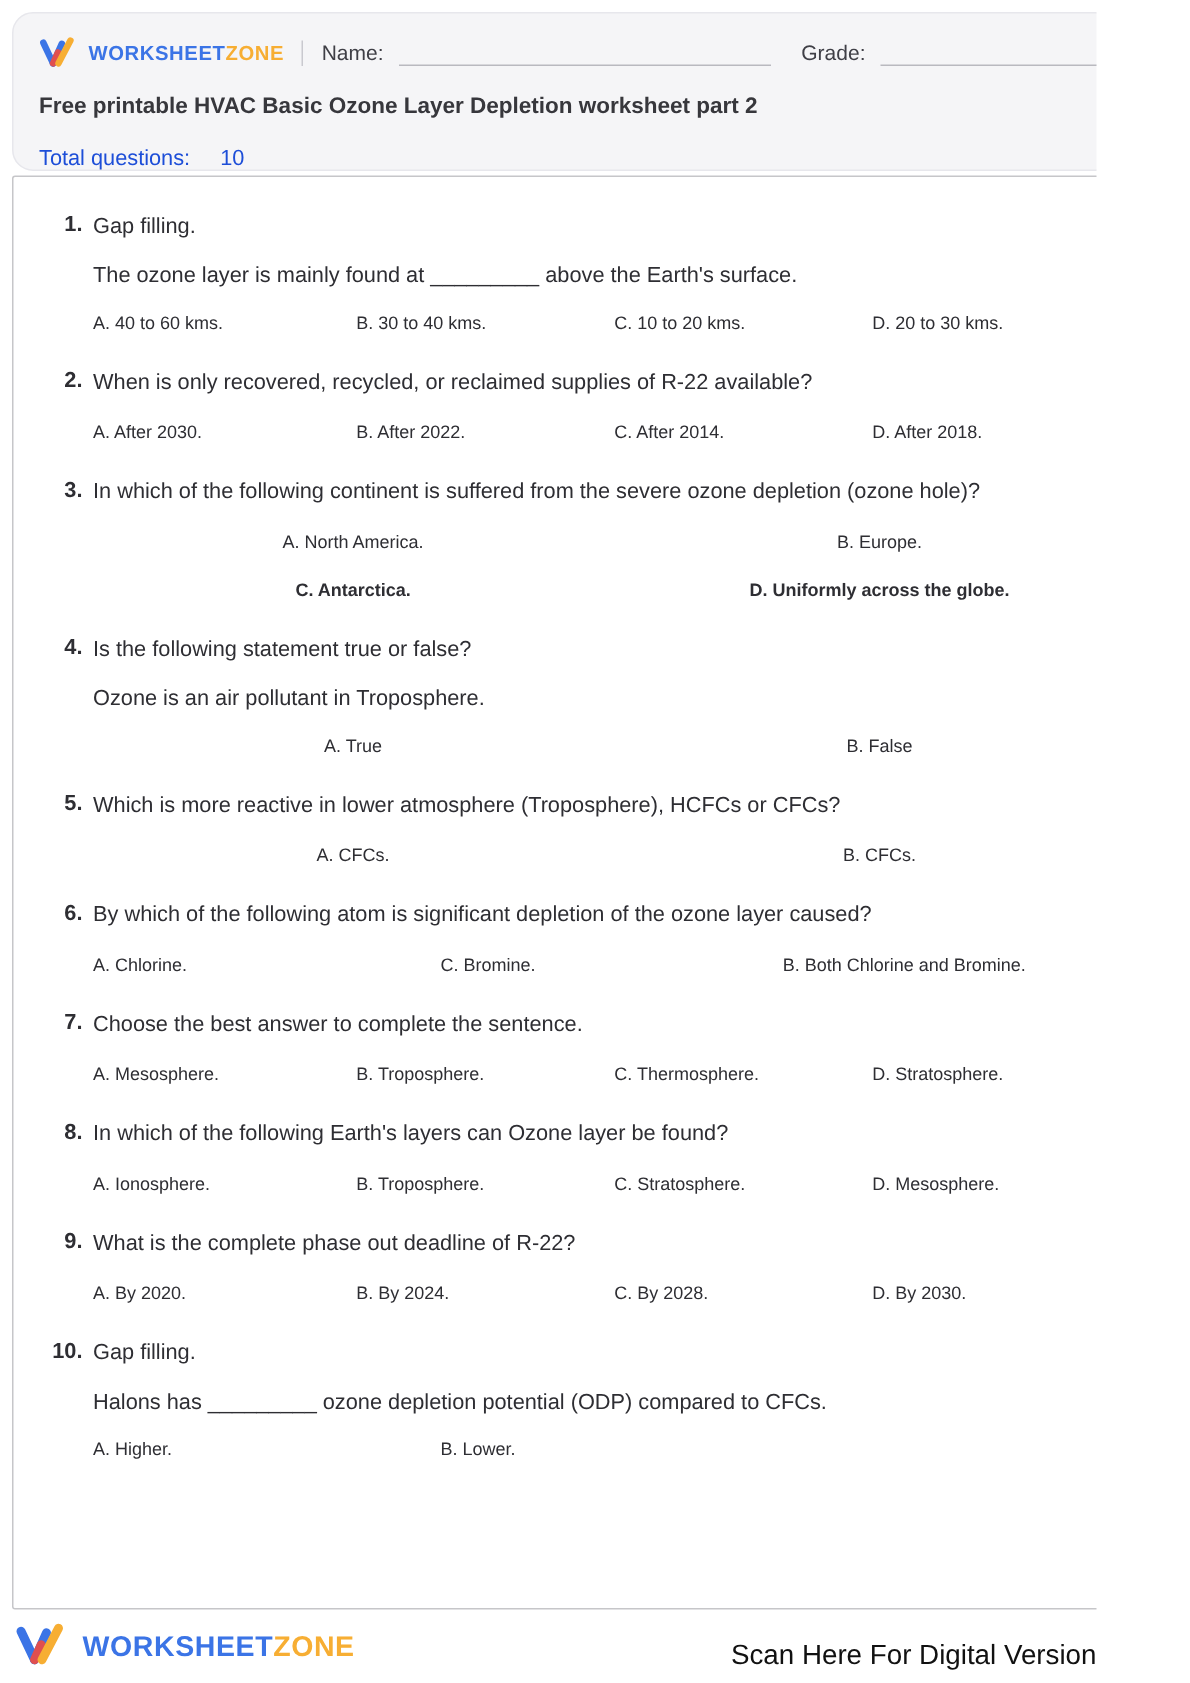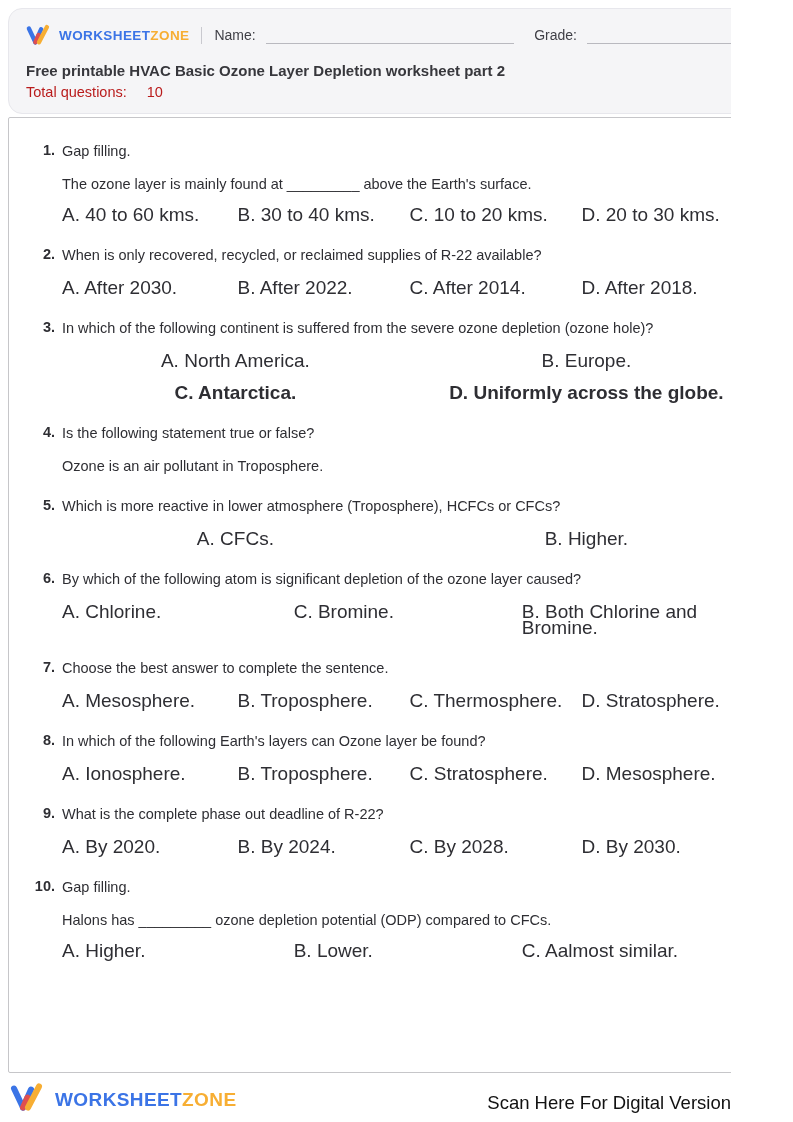--- a/index.html
+++ b/index.html
@@ -18,35 +18,35 @@
   .logo-word { font-weight:bold; font-size:13.5px; letter-spacing:.4px; }
   .w-blue { color:#3b74e6; }
   .w-amber { color:#f7ae33; }
   .hdr-sep { width:1px; height:17px; background:#c9c9cf; margin:0 12px 0 12px; }
   .field-label { font-size:14px; color:#3f3f46; }
   .write-line { border-bottom:1px solid #b9b9bf; height:18px; display:inline-block; }
   .name-line { flex:1 1 auto; margin:0 8px 0 10px; max-width:302px; }
   .grade-line { width:175px; margin-left:10px; }
   .grade-label { margin-left:12px; }
   .doc-title { margin-top:14px; font-size:15px; font-weight:bold; color:#37373c; }
-  .totals { margin-top:5px; font-size:14.5px; color:#b91c1c; }
+  .totals { margin-top:19px; font-size:14.5px; color:#1d4ed8; }
   .total-num { margin-left:20px; }
 
   
   .qbox {
     position:absolute; left:8px; top:117px; width:777px; height:956px;
     background:#fff; border:1px solid #c6c6c9; border-radius:2px;
     padding:24px 20px 20px 20px; overflow:hidden;
   }
   .q { position:relative; padding-left:33px; margin-bottom:23px; color:#2e2e33; }
   .qnum { position:absolute; left:0; top:0; width:26px; text-align:right; font-weight:bold; font-size:14.5px; line-height:16px; }
   .qtext { font-size:14.5px; line-height:16px; }
   .qrow { margin-bottom:16px; }
   .stmt { font-size:14.5px; line-height:16px; margin:7px 0 15px 0; }
-  .opts { display:grid; font-size:19px; line-height:16px; }
+  .opts { display:grid; font-size:12px; line-height:16px; }
   .opts + .opts { margin-top:16px;font-weight:bold; }
   .cols4 { grid-template-columns:25% 24.5% 24.5% 26%; }
   .cols3 { grid-template-columns:33% 32.5% 34.5%; }
   .cols2 { grid-template-columns:49.4% 50.6%;text-align:center; }
 
   
   .footer { position:absolute; left:0; bottom:0; width:793px; height:48px; }
   .footer-logo { position:absolute; left:10px; bottom:5px; display:flex; align-items:center; gap:9px; }
   .footer-logo .logo-word { font-size:19px; letter-spacing:.4px; }
   .scan-text { position:absolute; right:62px; bottom:8px; font-size:18.5px; color:#111; }
@@ -111,26 +111,30 @@
             <span class="opt">B. Europe.</span>
           </div>
           <div class="opts cols2">
             <span class="opt">C. Antarctica.</span>
             <span class="opt">D. Uniformly across the globe.</span>
           </div>
         </div>
         <div class="q">
           <div class="qrow"><span class="qnum">4.</span><span class="qtext">Is the following statement true or false?</span></div>
           <div class="stmt">Ozone is an air pollutant in Troposphere.</div>
+          <div class="opts cols2">
+            <span class="opt">A. True</span>
+            <span class="opt">B. False</span>
+          </div>
         </div>
         <div class="q">
           <div class="qrow"><span class="qnum">5.</span><span class="qtext">Which is more reactive in lower atmosphere (Troposphere), HCFCs or CFCs?</span></div>
           <div class="opts cols2">
             <span class="opt">A. CFCs.</span>
-            <span class="opt">B. Higher.</span>
+            <span class="opt">B. CFCs.</span>
           </div>
         </div>
         <div class="q">
           <div class="qrow"><span class="qnum">6.</span><span class="qtext">By which of the following atom is significant depletion of the ozone layer caused?</span></div>
           <div class="opts cols3">
             <span class="opt">A. Chlorine.</span>
             <span class="opt">C. Bromine.</span>
             <span class="opt">B. Both Chlorine and Bromine.</span>
           </div>
         </div>
@@ -160,21 +164,20 @@
             <span class="opt">C. By 2028.</span>
             <span class="opt">D. By 2030.</span>
           </div>
         </div>
         <div class="q">
           <div class="qrow"><span class="qnum">10.</span><span class="qtext">Gap filling.</span></div>
           <div class="stmt">Halons has _________ ozone depletion potential (ODP) compared to CFCs.</div>
           <div class="opts cols3">
             <span class="opt">A. Higher.</span>
             <span class="opt">B. Lower.</span>
-            <span class="opt">C. Aalmost similar.</span>
           </div>
         </div>
       </div>
   </main>
 
   <footer class="footer">
     <div class="footer-logo">
       <span>
         <svg width="36" height="31" viewBox="0 0 36 30">
           <path d="M4 6 L13 25" stroke="#3b74e6" stroke-width="6" stroke-linecap="round" fill="none"></path>

